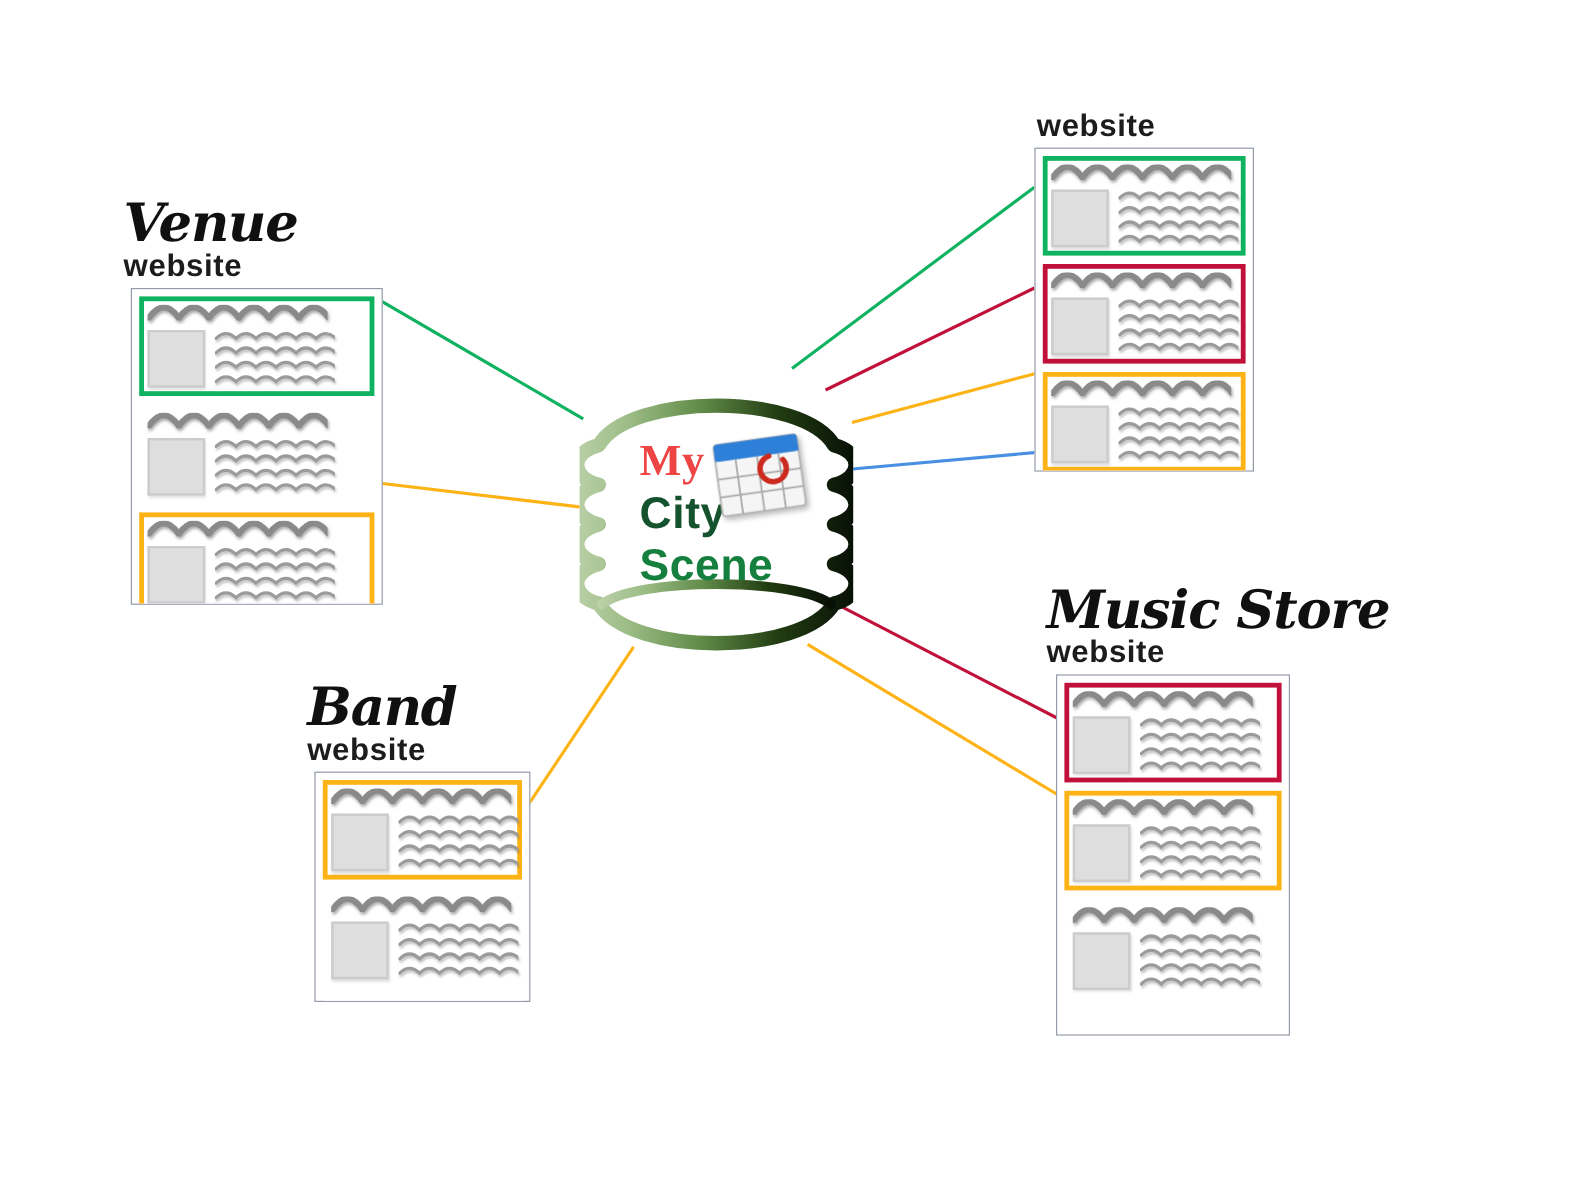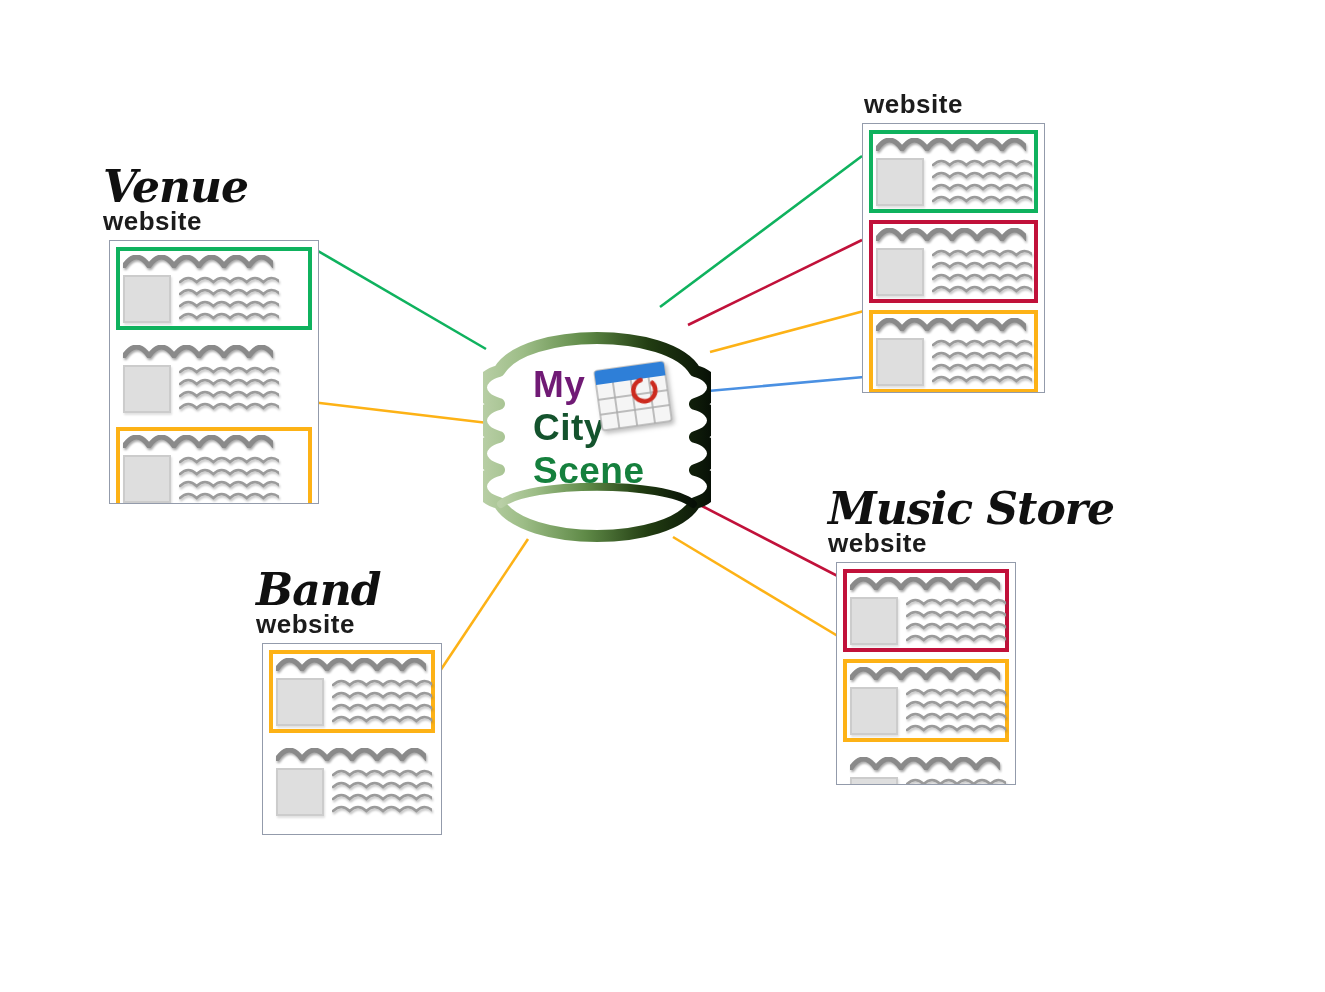--- a/index.html
+++ b/index.html
@@ -26,21 +26,21 @@
   .wave-title{filter:drop-shadow(1.5px 2.5px 1.2px rgba(60,60,60,.45));}
   .wave-body{filter:drop-shadow(1px 2px 1px rgba(90,90,90,.38));}
 
   
   #site-venue {left:109px;top:198px;width:210px;height:264px;margin-top:42px;}
   #site-venue .site-head{left:-6px;}
   #site-tourism{left:862px;top:123px;width:183px;height:270px;}
   #site-tourism .site-head{left:2px;}
   #site-band{left:262px;top:643px;width:180px;height:192px;}
   #site-band .site-head{left:-6px;}
-  #site-music_store{left:836px;top:562px;width:180px;height:223px;}
+  #site-music_store{left:880px;top:562px;width:180px;height:301px;padding-left:15px;}
   #site-music_store .site-head{left:-8px;}
 
   
   .cylinder{position:absolute;left:483px;top:311px;width:228px;height:238px;}
   .cyl-svg{position:absolute;left:0;top:0;}
   .brand{position:absolute;left:50px;top:52px;font-size:37px;font-weight:bold;
          line-height:43px;letter-spacing:.5px;}
   .calendar{position:absolute;left:112px;top:52px;transform:rotate(-8deg);
             filter:drop-shadow(2px 3px 2px rgba(0,0,0,.25));}
 </style>
@@ -341,21 +341,21 @@
                c 24,6 24,27 0,33
                c 24,6 24,27 0,33
                C 186,236 42,236 16,192
                c -24,-6 -24,-27 0,-33
                c -24,-6 -24,-27 0,-33
                c -24,-6 -24,-27 0,-33
                c -24,-6 -24,-27 0,-33 Z" fill="#ffffff" stroke="url(#cylGrad)" stroke-width="12" stroke-linejoin="round"></path>
       <path d="M18,193 C46,170 182,170 210,193" fill="none" stroke="url(#cylGrad)" stroke-width="8" stroke-linecap="round"></path>
     </svg>
     <div class="brand">
-      <div style="color: #701a75;">My</div>
+      <div style="color: #ef4444; font-family: Liberation Serif, serif;">My</div>
       <div style="color: #14532d;">City</div>
       <div style="color: #15803d;">Scene</div>
     </div>
     <svg class="calendar" width="76" height="66" viewBox="0 0 76 66">
       <rect x="3" y="3" width="70" height="60" rx="3" fill="#f5f5f5" stroke="#b3b3b3" stroke-width="1.5"></rect>
       <rect x="3" y="3" width="70" height="14" rx="3" fill="#2e7fd8"></rect>
       <rect x="3" y="13" width="70" height="4" fill="#2e7fd8"></rect>
       <g stroke="#a9a9a9" stroke-width="1.5">
         <line x1="3" y1="32" x2="73" y2="32"></line>
         <line x1="3" y1="47" x2="73" y2="47"></line>

